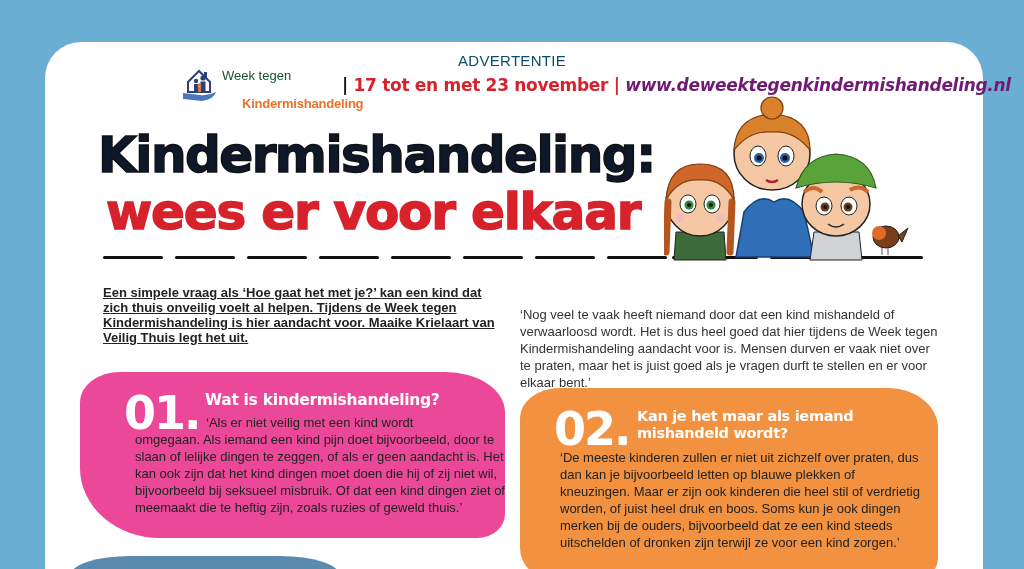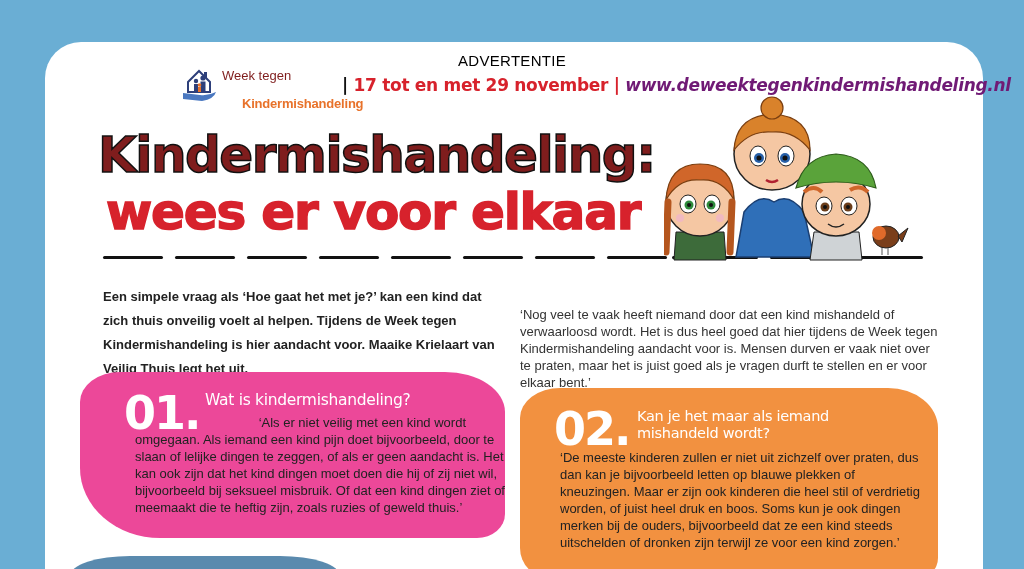--- a/index.html
+++ b/index.html
@@ -6,57 +6,57 @@
   html, body { width: 1024px; height: 569px; overflow: hidden; }
   body { background: #6aaed4; font-family: "Liberation Sans", sans-serif; position: relative; }
 
   .card {
     position: absolute; left: 45px; top: 42px; width: 938px; height: 560px;
     background: #ffffff; border-radius: 36px 36px 0 0;
   }
 
   .advert-label {
     position: absolute; left: 0; top: 52px; width: 1024px; text-align: center;
-    font-size: 15px; color: #000000; letter-spacing: 0.3px;
+    font-size: 15px; color: #0c4a6e; letter-spacing: 0.3px;
   }
 
   .logo { position: absolute; left: 180px; top: 66px; width: 150px; height: 38px; }
   .logo svg { position: absolute; left: 0; top: 0; }
-  .logo-line1 { position: absolute; left: 42px; top: 2px; font-size: 13px; color: #7f1d1d; white-space: nowrap; }
+  .logo-line1 { position: absolute; left: 42px; top: 2px; font-size: 13px; color: #14532d; white-space: nowrap; }
   .logo-line2 { position: absolute; left: 42px; top: 30px; font-size: 13px; color: #e8722a; font-weight: bold; white-space: nowrap; letter-spacing: -0.2px; margin-left: 20px; }
 
   .dates-bar {
     position: absolute; left: 342px; top: 75px; font-size: 17px; font-weight: bold;
     font-family: "DejaVu Sans", sans-serif; white-space: nowrap; letter-spacing: -0.3px;
   }
   .bar-sep { color: #111; }
   .bar-sep.red { color: #d7222c; }
   .dates { color: #d7222c; }
   .url { color: #701a75; font-style: italic; }
 
   .title1 {
     position: absolute; left: 98px; top: 126px; font-size: 50px; font-weight: bold;
-    font-family: "DejaVu Sans", sans-serif; color: #7f1d1d; letter-spacing: -1.5px;
+    font-family: "DejaVu Sans", sans-serif; color: #0f172a; letter-spacing: -1.5px;
     white-space: nowrap; -webkit-text-stroke: 1.5px #111;
   }
   .title2 {
     position: absolute; left: 106px; top: 183px; font-size: 50px; font-weight: bold;
     font-family: "DejaVu Sans", sans-serif; color: #d7222c; letter-spacing: -1.2px;
     white-space: nowrap; -webkit-text-stroke: 1.5px #d7222c;
   }
 
   .dashes { position: absolute; left: 103px; top: 256px; display: flex; gap: 12px; }
   .dash { width: 60px; height: 3px; background: #111; border-radius: 2px; }
   .dash-right { position: absolute; top: 256px; height: 3px; background: #111; border-radius: 2px; }
 
   .characters { position: absolute; left: 664px; top: 92px; width: 260px; height: 170px; }
 
   .intro {
     position: absolute; left: 103px; top: 285px; width: 400px;
-    font-size: 13px; line-height: 24px; font-weight: bold; color: #222;
+    font-size: 13px; line-height: 15px; font-weight: bold; color: #222; text-decoration: underline;
   }
   .quote {
     position: absolute; left: 520px; top: 285px; width: 420px;
     font-size: 13px; line-height: 17px; color: #333; margin-top: 21px;
   }
 
   .box-green {
     position: absolute; left: 80px; top: 372px; width: 425px; height: 166px;
     background: #ec4899; border-radius: 40px 60px 28px 80px / 30px 40px 24px 70px;
   }
@@ -67,21 +67,21 @@
   .box-blue {
     position: absolute; left: 70px; top: 556px; width: 270px; height: 40px;
     background: #5a8aae; border-radius: 60px 60px 0 0 / 20px 20px 0 0;
   }
 
   .num {
     position: absolute; font-family: "DejaVu Sans", sans-serif; font-weight: bold;
     color: #ffffff; font-size: 46px; letter-spacing: -2px; line-height: 1;
   }
   .box-heading {
-    position: absolute; font-family: "DejaVu Sans", sans-serif; font-weight: normal;
+    position: absolute; font-family: "DejaVu Sans", sans-serif; font-weight: bold;
     color: #ffffff; font-size: 14.5px; line-height: 17px; letter-spacing: -0.3px;
   }
   .box-body {
     position: absolute; font-size: 13px; line-height: 17px; color: #222;
   }
 </style>
 </head>
 <body>
 
 <div class="card"></div>
@@ -99,21 +99,21 @@
     <circle cx="19.5" cy="19" r="1.8" fill="#e8722a"></circle>
     <rect x="18" y="21" width="3" height="5" fill="#e8722a"></rect>
     <path d="M3 27 L3 33 L22 35 Q34 33 36 26 Q28 30 20 29 Z" fill="#4a78c0"></path>
   </svg>
   <span class="logo-line1">Week tegen</span>
   <span class="logo-line2">Kindermishandeling</span>
 </div>
 
 <div class="dates-bar">
   <span class="bar-sep">|</span>
-  <span class="dates">17 tot en met 29 november</span>
+  <span class="dates">17 tot en met 23 november</span>
   <span class="bar-sep red">|</span>
   <span class="url">www.deweektegenkindermishandeling.nl</span>
 </div>
 
 <div class="title1">Kindermishandeling:</div>
 <div class="title2">wees er voor elkaar</div>
 
 <div class="dashes">
   <div class="dash"></div>
   <div class="dash"></div>
@@ -178,21 +178,21 @@
     <line x1="224" y1="156" x2="224" y2="163" stroke="#555"></line>
   </svg>
 </div>
 
 <p class="intro">Een simpele vraag als ‘Hoe gaat het met je?’ kan een kind dat zich thuis onveilig voelt al helpen. Tijdens de Week tegen Kindermishandeling is hier aandacht voor. Maaike Krielaart van Veilig Thuis legt het uit.</p>
 <p class="quote">‘Nog veel te vaak heeft niemand door dat een kind mishandeld of verwaarloosd wordt. Het is dus heel goed dat hier tijdens de Week tegen Kindermishandeling aandacht voor is. Mensen durven er vaak niet over te praten, maar het is juist goed als je vragen durft te stellen en er voor elkaar bent.’</p>
 
 <div class="box-green">
   <div class="num" style="left:44px;top:18px;">01.</div>
   <div class="box-heading" style="left:125px;top:20px;font-size:15.5px;">Wat is kindermishandeling?</div>
-  <div class="box-body" style="left:126px;top:42px;width:260px;text-align:right;">‘Als er niet veilig met een kind wordt</div>
+  <div class="box-body" style="left:126px;top:42px;width:260px;">‘Als er niet veilig met een kind wordt</div>
   <div class="box-body" style="left:19px;top:59px;width:380px;margin-left:36px;">omgegaan. Als iemand een kind pijn doet bijvoorbeeld, door te slaan of lelijke dingen te zeggen, of als er geen aandacht is. Het kan ook zijn dat het kind dingen moet doen die hij of zij niet wil, bijvoorbeeld bij seksueel misbruik. Of dat een kind dingen ziet of meemaakt die te heftig zijn, zoals ruzies of geweld thuis.’</div>
 </div>
 
 <div class="box-orange">
   <div class="num" style="left:34px;top:18px;">02.</div>
   <div class="box-heading" style="left:117px;top:20px;">Kan je het maar als iemand</div>
   <div class="box-heading" style="left:117px;top:37px;">mishandeld wordt?</div>
   <div class="box-body" style="left:40px;top:61px;width:365px;">‘De meeste kinderen zullen er niet uit zichzelf over praten, dus dan kan je bijvoorbeeld letten op blauwe plekken of kneuzingen. Maar er zijn ook kinderen die heel stil of verdrietig worden, of juist heel druk en boos. Soms kun je ook dingen merken bij de ouders, bijvoorbeeld dat ze een kind steeds uitschelden of dronken zijn terwijl ze voor een kind zorgen.’</div>
 </div>
 

